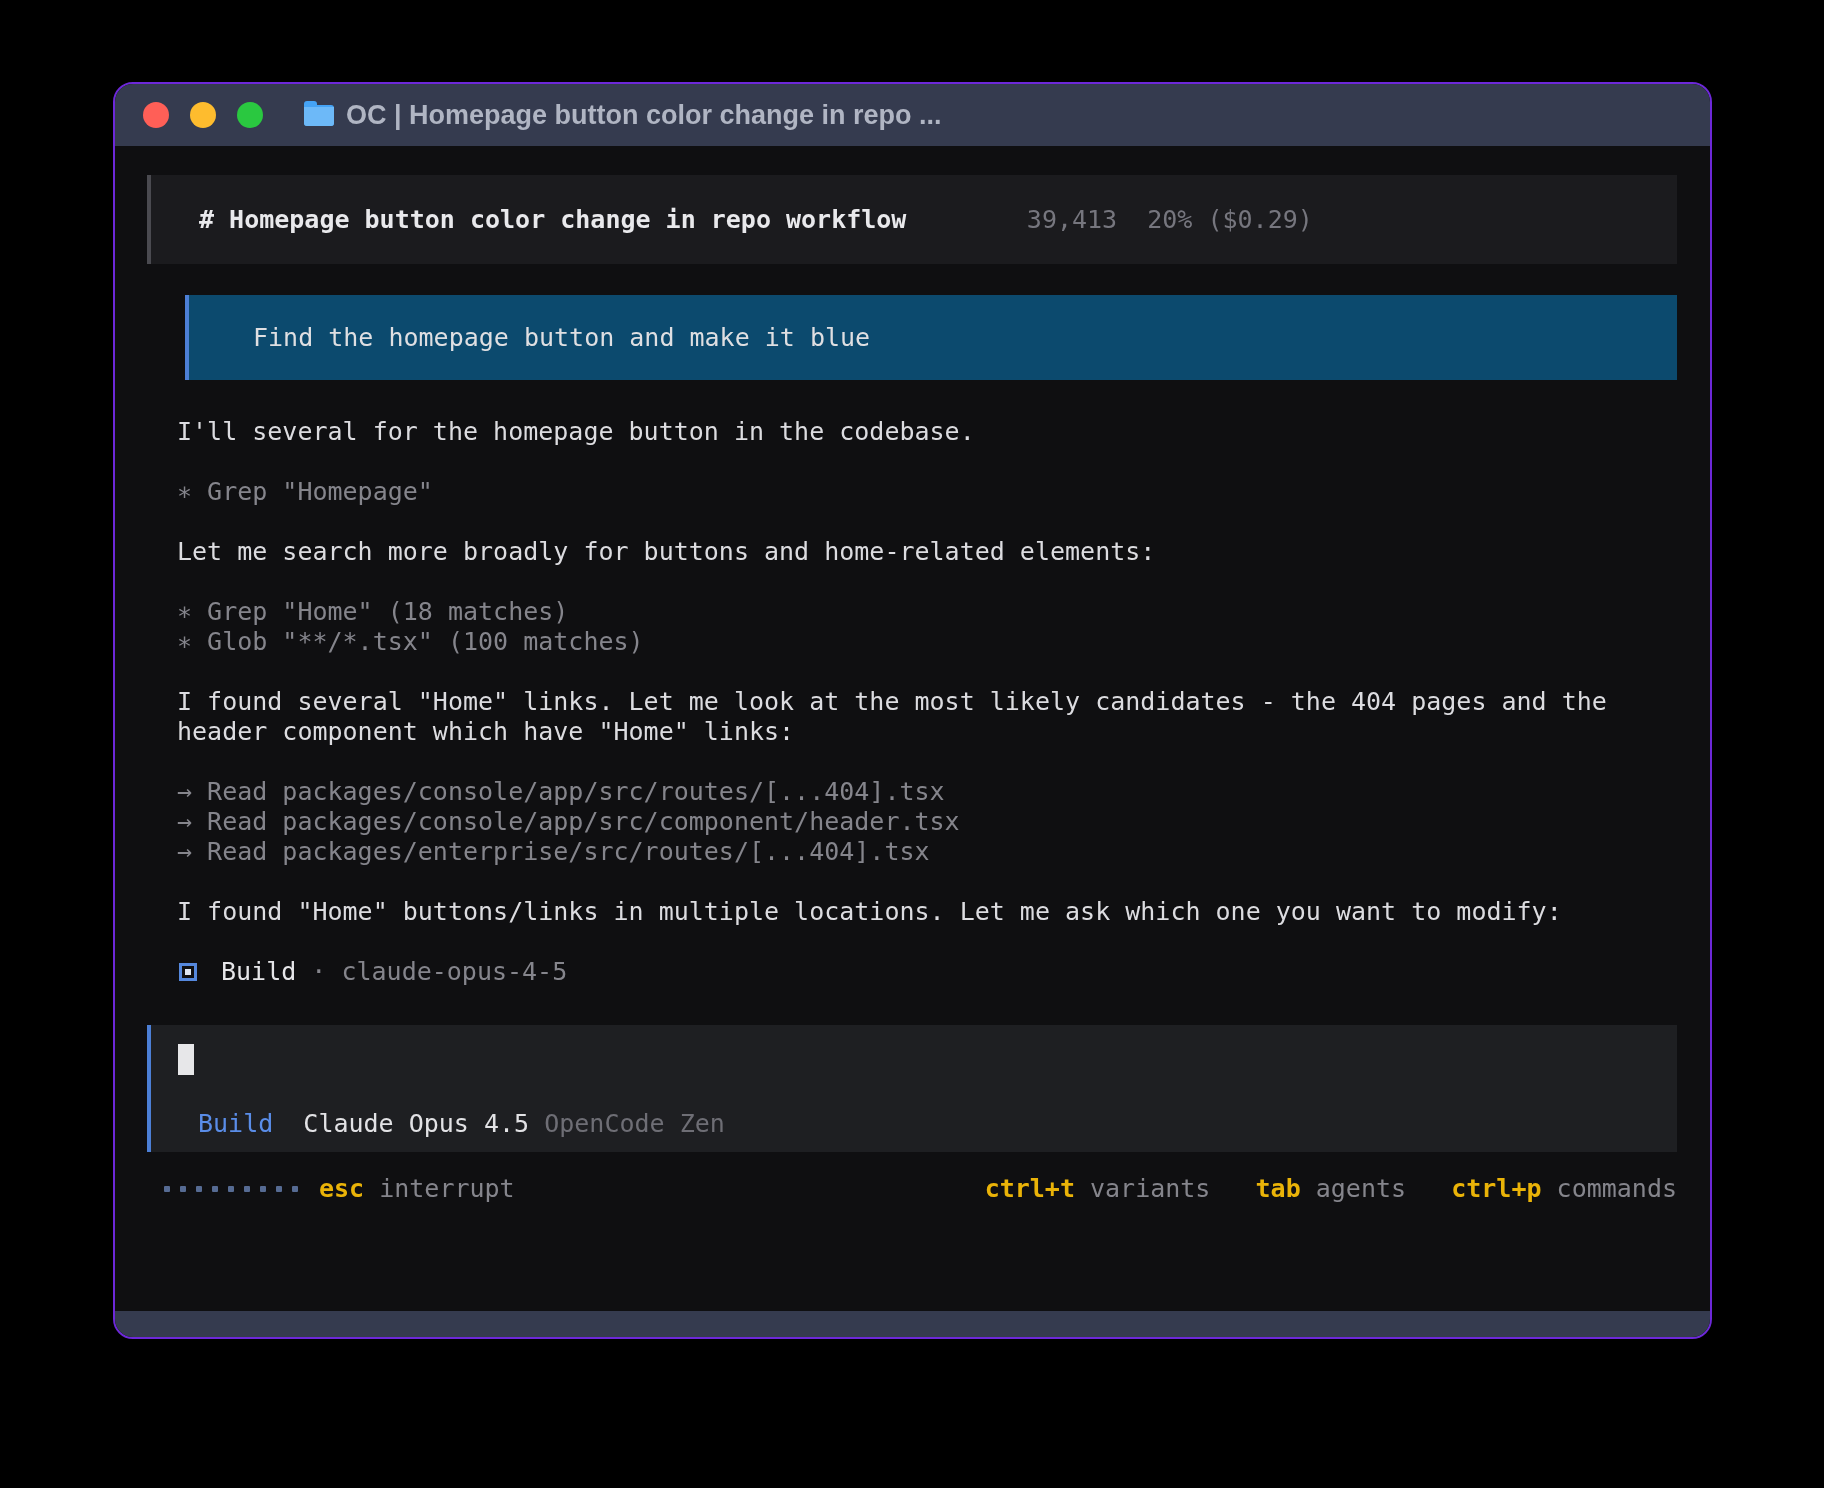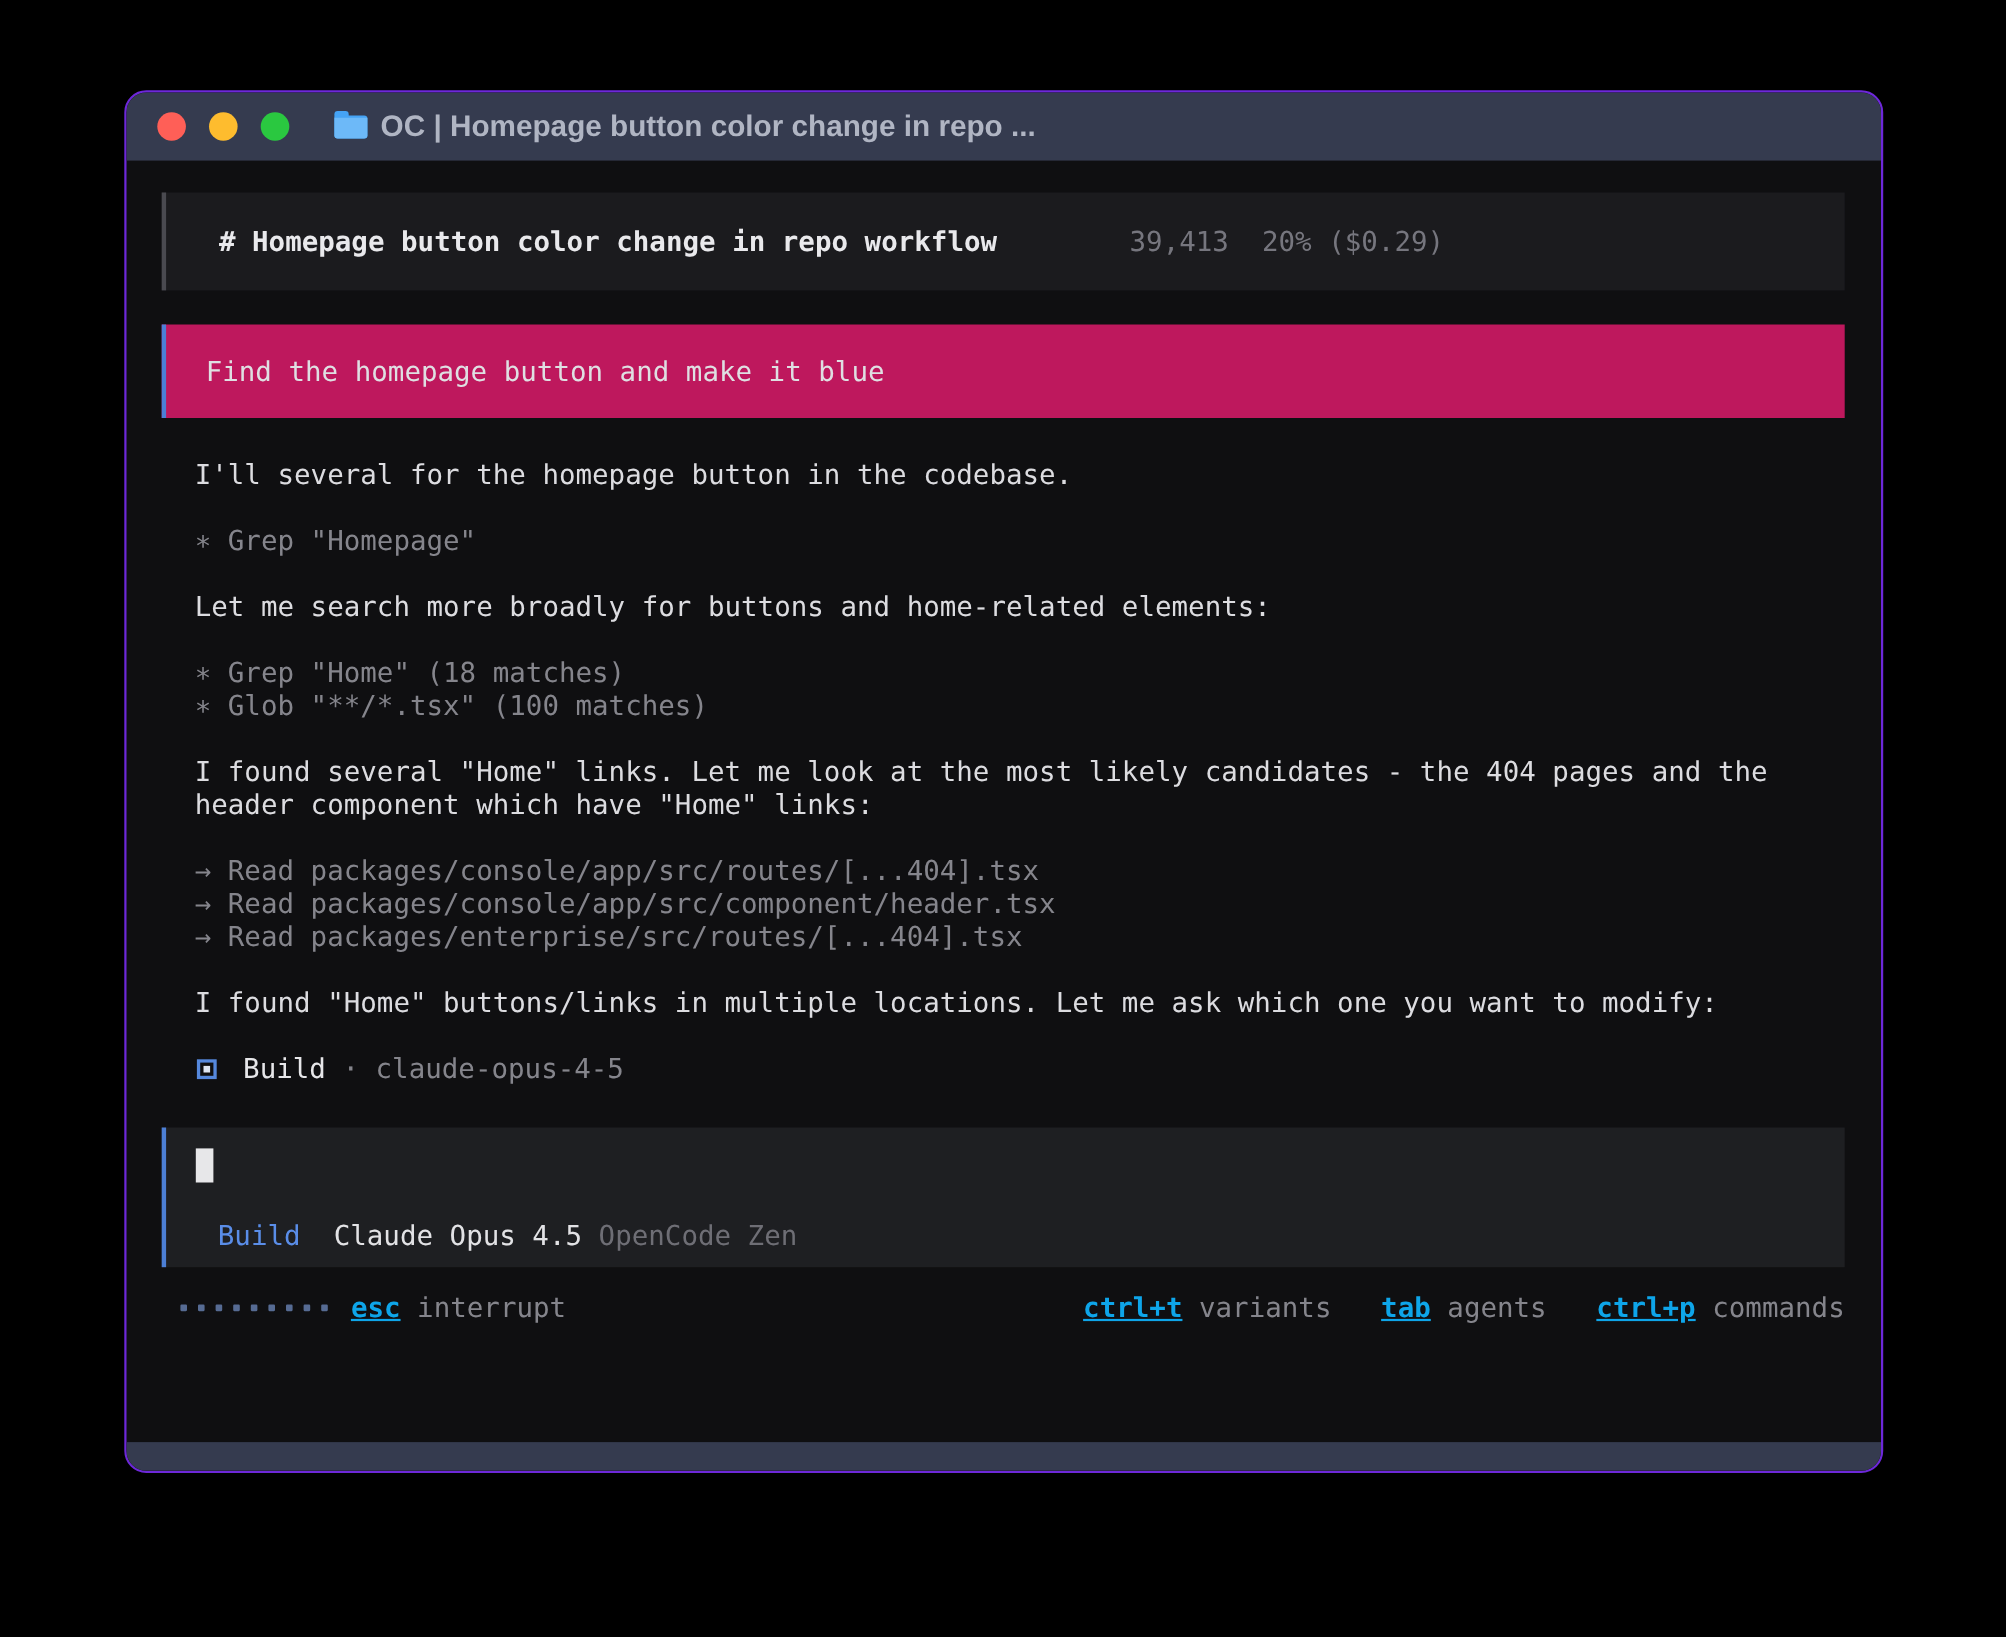--- a/index.html
+++ b/index.html
@@ -51,22 +51,22 @@
     margin-top: 29px; height: 89px;
     display: flex; align-items: center; justify-content: flex-start;
     padding: 0 20px 0 48px;
   }
   .session-title { font-weight: bold; color: #e9e9ec; white-space: pre; }
   .session-stats { color: #76767e; white-space: pre; }
   .session-stats .ctx { margin-left: 2ch; }
 
   .user-block {
     margin-top: 31px; height: 85px;
-    border-left-color: #4c7fd6; background: #be185d;
-    display: flex; align-items: center; padding-left: 36px;
+    border-left-color: #4c7fd6; background: #0c4a6e;
+    display: flex; align-items: center; padding-left: 64px; margin-left: 38px;
   }
   .user-block .msg { color: #dfdfe2; white-space: pre; }
 
   .chat { margin-top: 37px; margin-left: 30px; }
   .chat .group { margin-bottom: 30px; }
   .chat .group:last-child { margin-bottom: 0; }
   .line { height: 30px; white-space: pre; color: #dcdce0; }
   .line.tool { color: #85858c; }
 
   .agent-row { height: 30px; display: flex; align-items: center; }
@@ -97,21 +97,21 @@
 
   
   .status-bar {
     margin-top: 22px; height: 30px;
     display: flex; align-items: center; justify-content: space-between;
     padding-left: 17px;
   }
   .status-left { display: flex; align-items: center; }
   .spinner { display: flex; gap: 10px; align-items: center; margin-right: 21px; }
   .spinner .dot { width: 6px; height: 6px; background: #566b93; border-radius: 1px; }
-  .key { font-weight: bold; color: #0ea5e9; white-space: pre; text-decoration: underline; }
+  .key { font-weight: bold; color: #eab308; white-space: pre; }
   .key-label { color: #85858c; white-space: pre; margin-left: 1ch; }
   .status-right { display: flex; align-items: center; }
   .hint { display: flex; align-items: baseline; margin-left: 3ch; }
   .hint:first-child { margin-left: 0; }
 
   .bottom-strip {
     position: absolute; left: 0; right: 0; bottom: 0;
     height: 26px; background: #353b4f;
   }
 </style>

